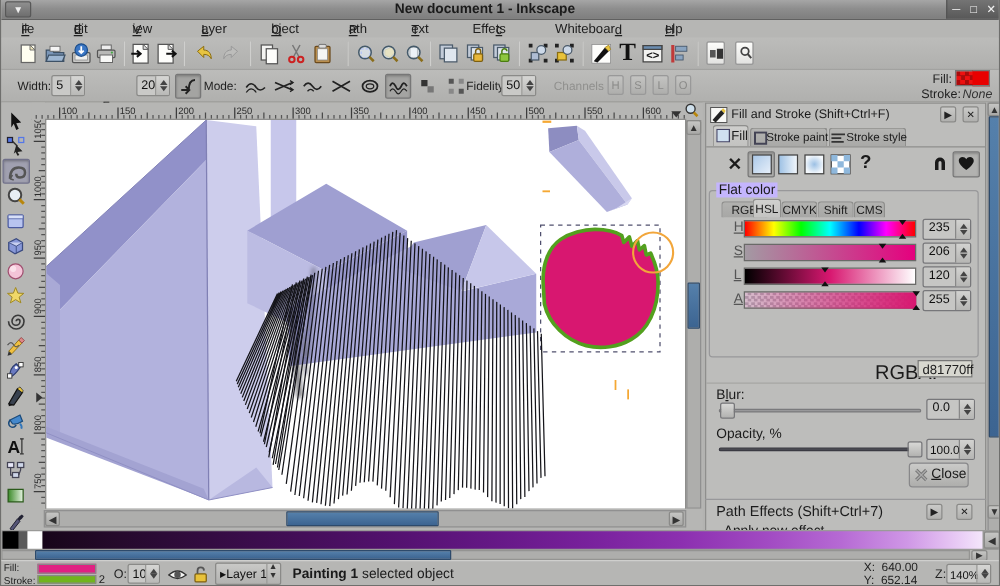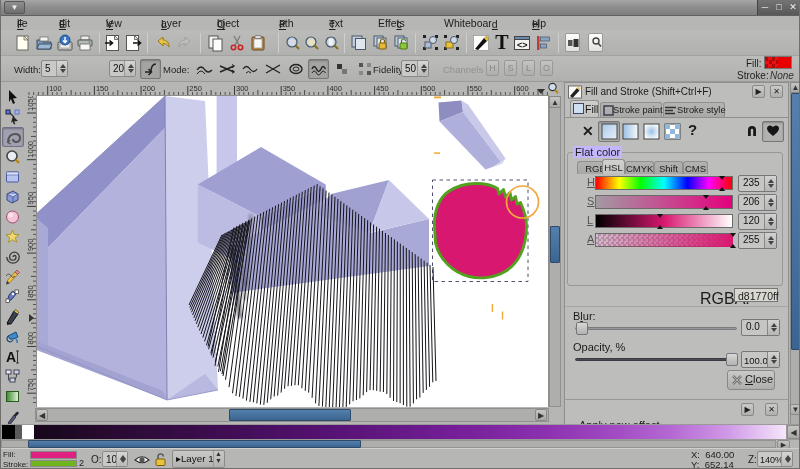--- a/index.html
+++ b/index.html
@@ -66,20 +66,21 @@
 .ptxt{font-size:11px;color:#1b1b1b;position:absolute}
 
 #palette{position:absolute;left:0;top:424px;width:800px;height:16px;background:#9a9a98}
 #palscrollrow{position:absolute;left:0;top:440px;width:800px;height:8px;background:#b6b6b4}
 #statusbar{position:absolute;left:0;top:448px;width:800px;height:21px;background:#b6b6b4;border-top:1px solid #cfcfcd}
 </style></head>
 <body>
 <div id="win">
 <div id="titlebar">
       <div id="chev">▼</div>
+      <div id="title" style="padding-right:26px">New document 1 - Inkscape</div>
       <div id="winbtns">
         <span style="left:0px">─</span>
         <span style="left:14px">□</span>
         <span style="left:28px">✕</span>
       </div>
     </div>
 <div id="menubar">
       <span style="left:16px"><span style="text-decoration:underline">F</span>ile</span>
       <span style="left:58px"><span style="text-decoration:underline">E</span>dit</span>
       <span style="left:105px"><span style="text-decoration:underline">V</span>iew</span>
@@ -794,20 +795,21 @@
         <span class="v" style="position:absolute;left:2px;top:2.5px;font-size:9.5px">100.0</span>
         <span class="a" style="position:absolute;right:0;top:0;width:12px;height:100%;border-left:1px solid #888;background:linear-gradient(#d2d2d0,#b6b6b4)"></span>
       </div>
       <div class="abs" style="left:165px;top:288px;width:48px;height:20px;background:linear-gradient(#cacac8,#aeaeac);border:1px solid #88888a;border-radius:3px"></div>
       <svg class="abs" style="left:169px;top:292px" width="12" height="12">
         <path d="M2,2 L10,10 M10,2 L2,10" stroke="#777" stroke-width="2.6"></path>
         <path d="M2,2 L10,10 M10,2 L2,10" stroke="#aaa" stroke-width="1"></path>
       </svg>
       <span class="ptxt" style="left:183px;top:291px"><span style="text-decoration:underline">C</span>lose</span>
       <div class="abs" style="left:2px;top:317px;width:225px;height:1px;background:#98989a"></div>
+      <span class="ptxt" style="left:11px;top:322px;font-size:11.5px">Path Effects (Shift+Ctrl+7)</span>
       <div class="hdrbtn" style="left:179px;top:321px">▶</div>
       <div class="hdrbtn" style="left:203px;top:321px">✕</div>
       <span class="ptxt" style="left:17px;top:337px">Apply new effect</span>
       <div id="dockscroll"></div>
       <div class="sbbtn" style="left:228px;top:0px;width:11px;height:11px;line-height:10px">▲</div>
       <div class="sbthumb" style="left:229px;top:11px;width:9px;height:257px"></div>
       <div class="sbbtn" style="left:228px;top:322px;width:11px;height:11px;line-height:10px">▼</div>
     </div>
 <div id="hscrollrow">
       <div style="position:absolute;left:10px;top:1px;width:514px;height:14px;background:#aeaeac;border:1px solid #909090"></div>
@@ -843,20 +845,21 @@
         <circle cx="8" cy="7.8" r="2.6" fill="#555"></circle>
       </svg>
       <svg class="abs" style="left:152px;top:3px" width="15" height="15" viewBox="0 0 15 15">
         <rect x="3" y="7" width="9" height="6.5" rx="1" fill="#e8c23a" stroke="#7d5f10"></rect>
         <path d="M5,7 v-2.5 a2.6,2.6 0 0 1 5.2,0" fill="none" stroke="#555" stroke-width="1.4"></path>
       </svg>
       <div class="abs" style="left:171px;top:1px;width:53px;height:18px;background:linear-gradient(#c9c9c7,#b2b2b0);border:1px solid #8a8a88;border-radius:2px"></div>
       <span class="abs" style="left:175px;top:4px;font-size:9.8px;color:#111">▸Layer 1</span>
       <div class="abs" style="left:212px;top:2px;width:1px;height:16px;background:#9a9a98"></div>
       <span class="abs" style="left:214px;top:1px;font-size:7px;color:#333">▲<br>▼</span>
+      <span class="abs" style="left:233px;top:4px;font-size:11px;color:#1a1a1a"><b>Painting</b> <b>1</b> selected object</span>
       <span class="abs" style="left:690px;top:0px;font-size:9.5px;color:#222">X:&nbsp; 640.00</span>
       <span class="abs" style="left:690px;top:10px;font-size:9.5px;color:#222">Y:&nbsp; 652.14</span>
       <span class="abs" style="left:747px;top:5px;font-size:10px;color:#222">Z:</span>
       <div class="spin" style="left:756px;top:2px;width:36px;height:16px">
         <span class="v" style="top:2.5px;font-size:9px;left:2px">140%</span>
         <span class="a"></span>
       </div>
     </div>
 </div>
 </body></html>

